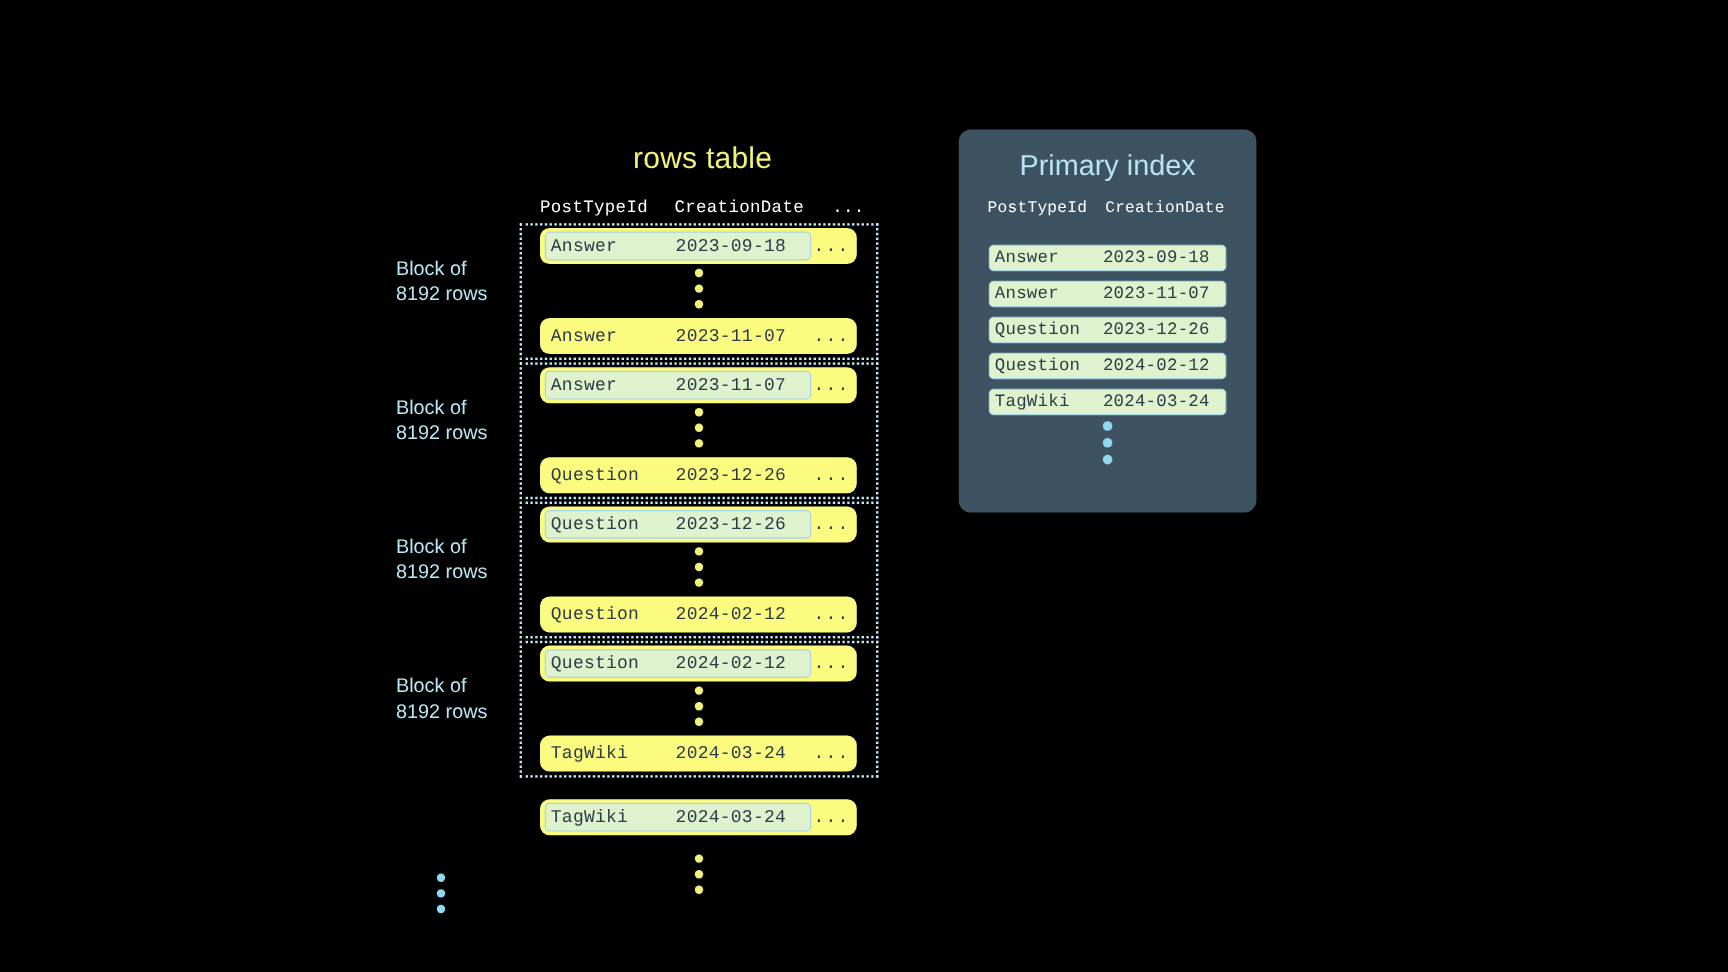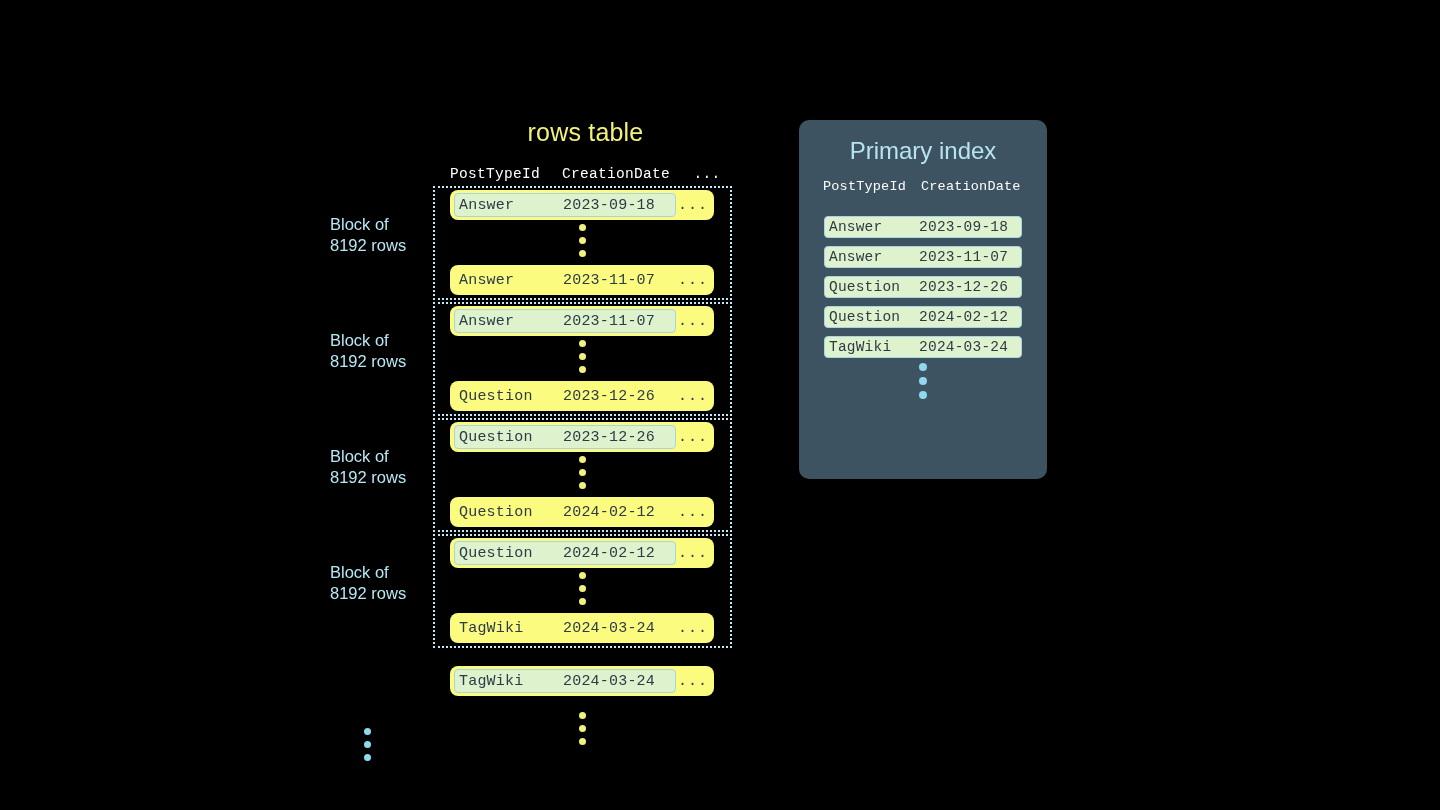--- a/index.html
+++ b/index.html
@@ -191,24 +191,23 @@
     border-radius: 50%;
     background: #f2f27a;
   }
 
   
   #primary-index {
     position: absolute;
     left: 799px;
     top: 108px;
     width: 248px;
-    height: 359px;
+    height: 319px;
     background: #3d5362;
     border-radius: 10px;
-    margin-top: 12px;
   }
 
   .pi-title {
     position: absolute;
     left: 0;
     top: 17px;
     width: 100%;
     text-align: center;
     color: #b7e3f2;
     font-size: 24px;

